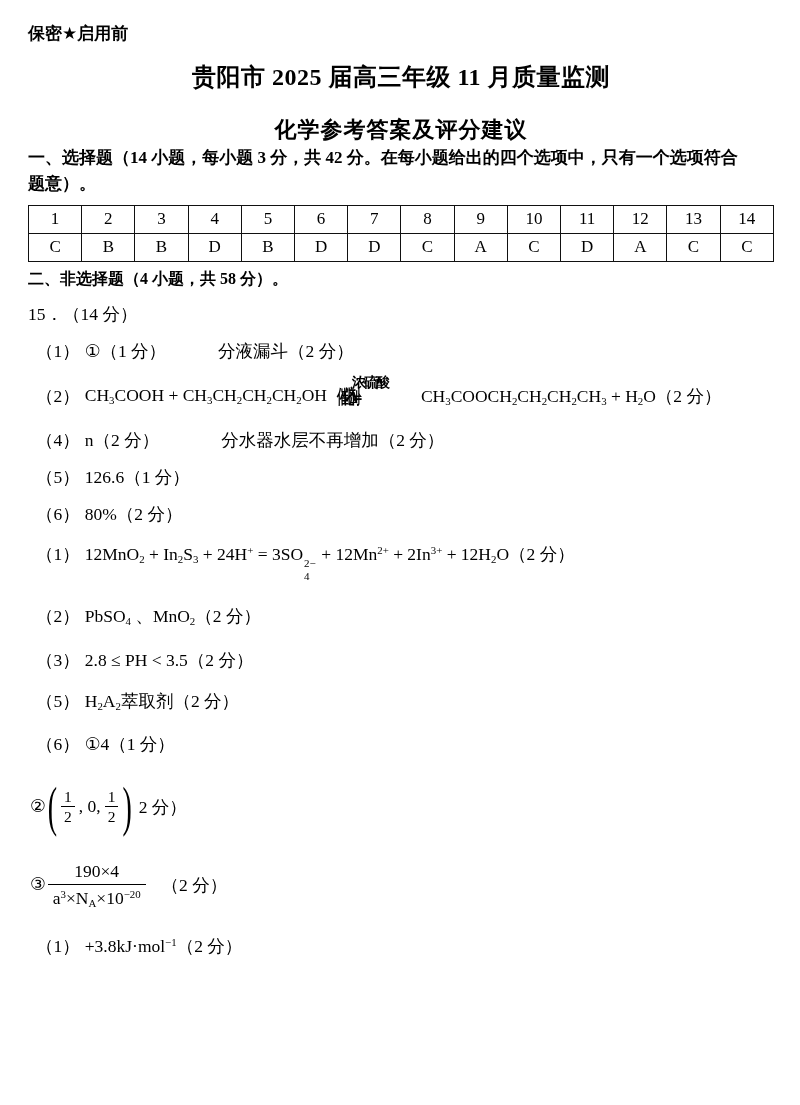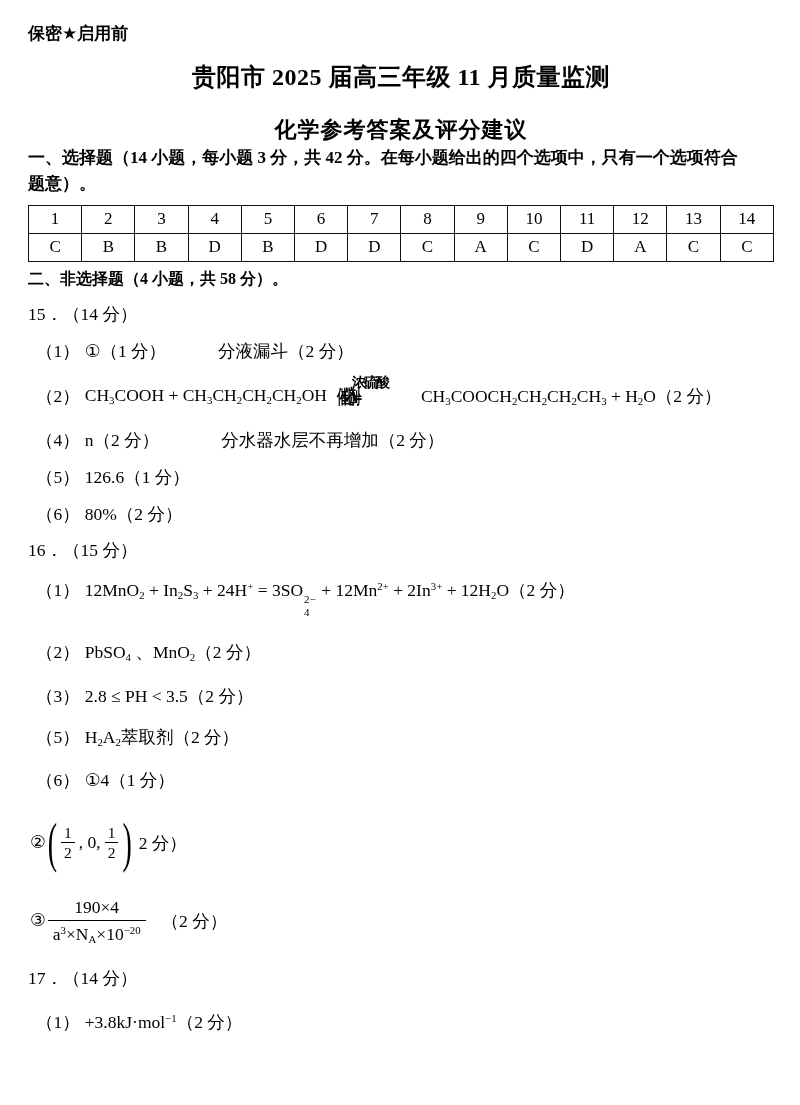--- a/index.html
+++ b/index.html
@@ -137,21 +137,20 @@
     </div>
     <div class="aline">
       <span class="mk">（5）</span><span>126.6（1 分）</span>
     </div>
     <div class="aline">
       <span class="mk">（6）</span><span>80%（2 分）</span>
     </div>
   </div>
 
   <div>
-    <div class="qlabel">16．（15 分）</div>
     <div class="aline" style="margin-top:16px;">
       <span class="mk">（1）</span><span>12MnO<sub>2</sub> + In<sub>2</sub>S<sub>3</sub> + 24H<sup>+</sup> = 3SO<span class="stk">
             <span>2−</span>
             <span>4</span>
           </span> + 12Mn<sup>2+</sup> + 2In<sup>3+</sup> + 12H<sub>2</sub>O（2 分）</span>
     </div>
     <div class="aline" style="margin-top:22px;">
       <span class="mk">（2）</span><span>PbSO<sub>4</sub> 、MnO<sub>2</sub>（2 分）</span>
     </div>
     <div class="aline" style="margin-top:20px;">
@@ -182,20 +181,19 @@
       <span>③</span>
       <span class="bigfrac">
         <span class="fn">190×4</span>
         <span class="fd">a<sup>3</sup>×N<sub>A</sub>×10<sup>−20</sup></span>
       </span>
       <span class="bf-suffix">（2 分）</span>
     </div>
   </div>
 
   <div>
-    <div class="qlabel" style="margin-top:16px;">17．（14 分）</div>
     <div class="aline" style="margin-top:20px;">
       <span class="mk">（1）</span><span>+3.8kJ·mol<sup>−1</sup>（2 分）</span>
     </div>
 
   </div>
 
 </div>
 
 </body></html>

